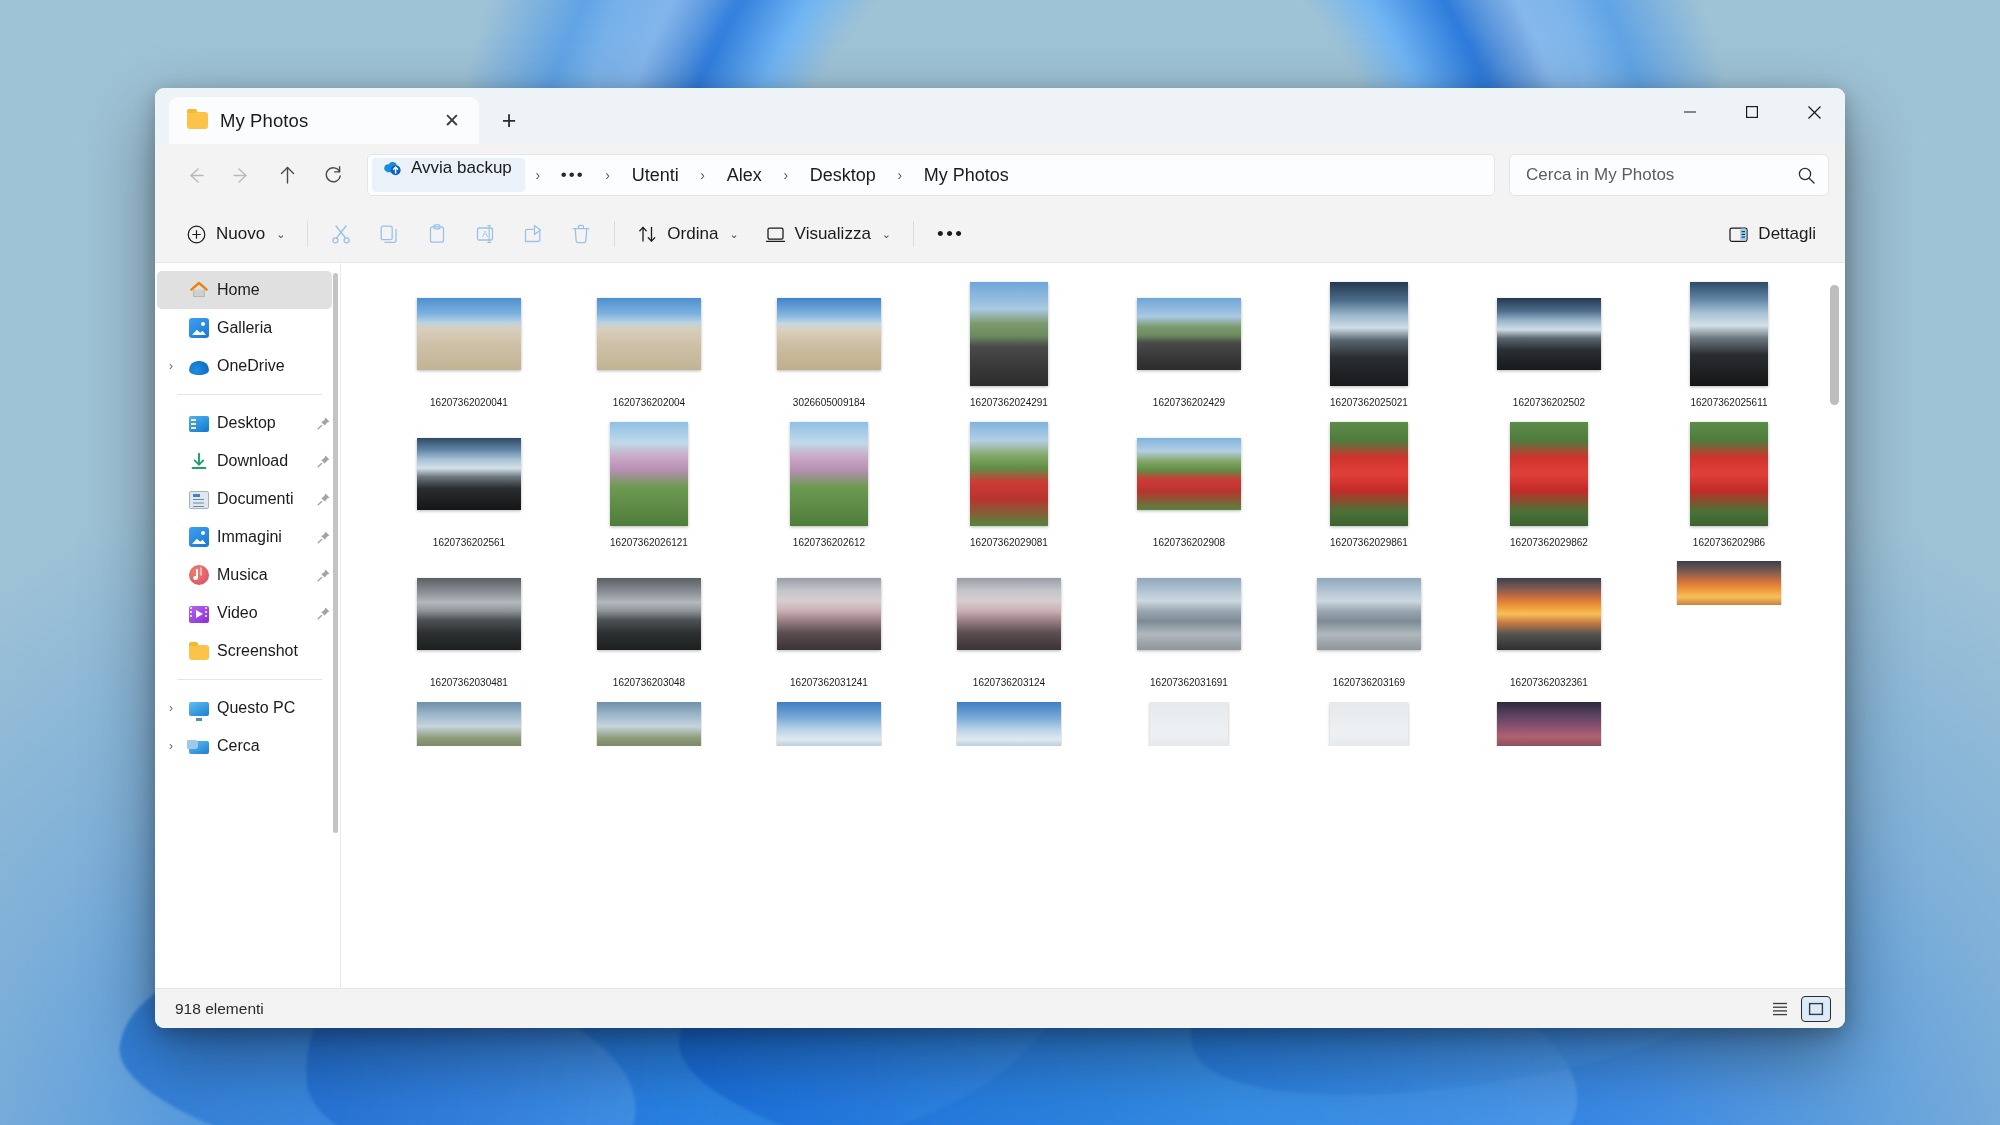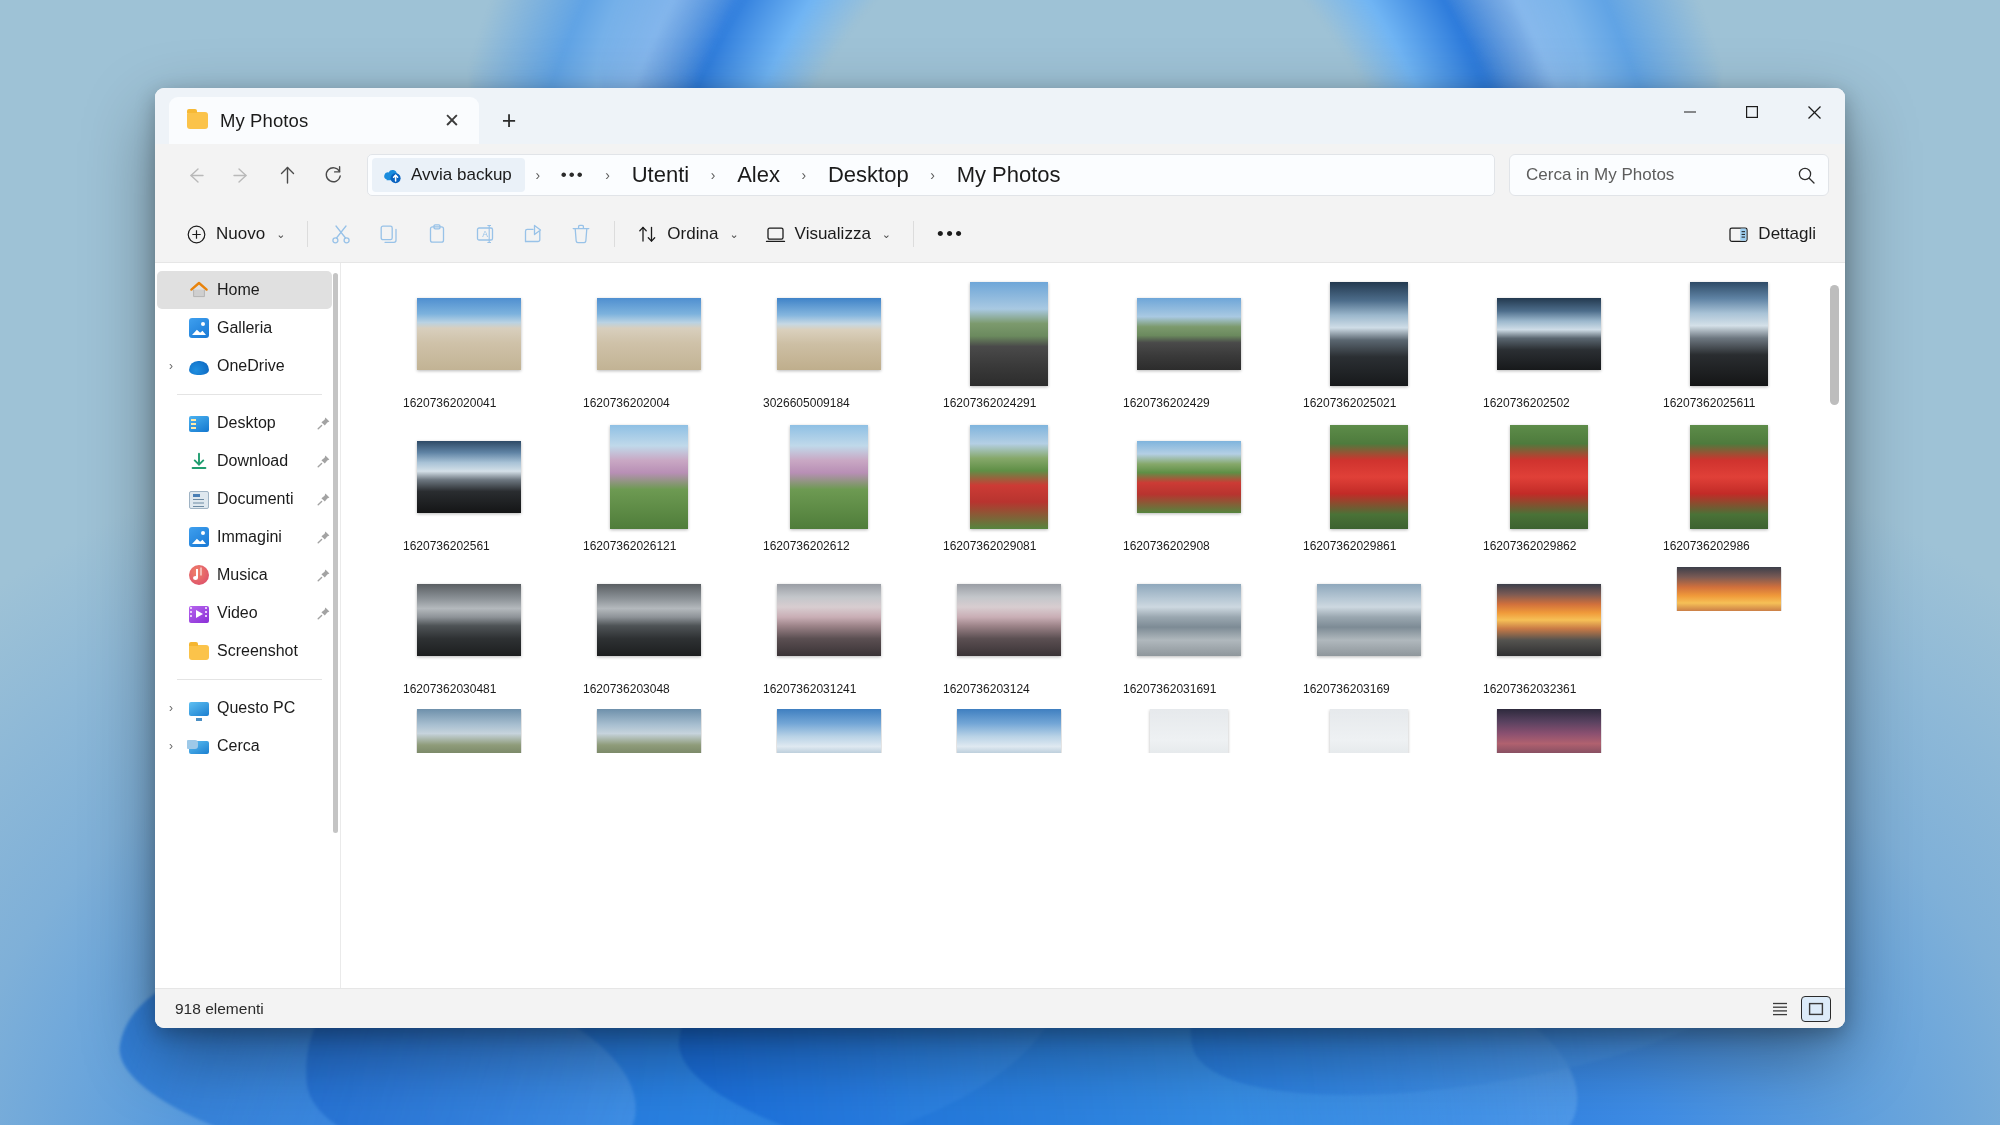--- a/index.html
+++ b/index.html
@@ -150,29 +150,29 @@
     margin-left: 10px;
     background: #fbfdff;
     border: 1px solid #e1e4e8;
     border-radius: 5px;
     display: flex; align-items: center;
     padding: 0 10px 0 4px;
     gap: 2px;
     min-width: 0;
   }
   .crumb-backup {
-    display: flex; align-items: center; gap: 9px;
+    display: flex; gap: 9px;
     height: 34px; padding: 0 13px 0 10px;
     background: #eaf1f8; border-radius: 4px;
     font-size: 17px; color: #1b1b1b; white-space: nowrap;
   }
   .crumb {
     height: 34px; padding: 0 11px;
     display: flex; align-items: center;
-    font-size: 22px; color: #1b1b1b;
+    font-size: 18px; color: #1b1b1b;
     border-radius: 4px; white-space: nowrap;
   }
   .crumb-sep {
     width: 22px; display: flex; align-items: center; justify-content: center;
     color: #5c5c5c; font-size: 14px;
   }
   .crumb-dots {
     height: 34px; padding: 0 10px; display: flex; align-items: center;
     color: #2b2b2b; font-size: 17px; letter-spacing: 2px;
   }
@@ -343,22 +343,22 @@
     display: flex; align-items: center; justify-content: center;
     margin-bottom: 9px;
   }
   .thumb {
     box-shadow: 0 1px 3px rgba(0,0,0,.28);
     background: #ddd;
   }
   .thumb.land { width: 104px; height: 72px; }
   .thumb.port { width: 78px; height: 104px; }
   .fname {
-    font-size: 12px; color: #1b1b1b;
-    line-height: 1.32;
+    font-size: 10px; color: #1b1b1b;
+    text-align: center; line-height: 1.32;
     width: 132px;
     word-break: break-all;
   }
 
   
   .content-scroll {
     position: absolute; right: 6px; top: 22px;
     width: 9px; height: 120px;
     background: #bdbdbd; border-radius: 5px;
   }

